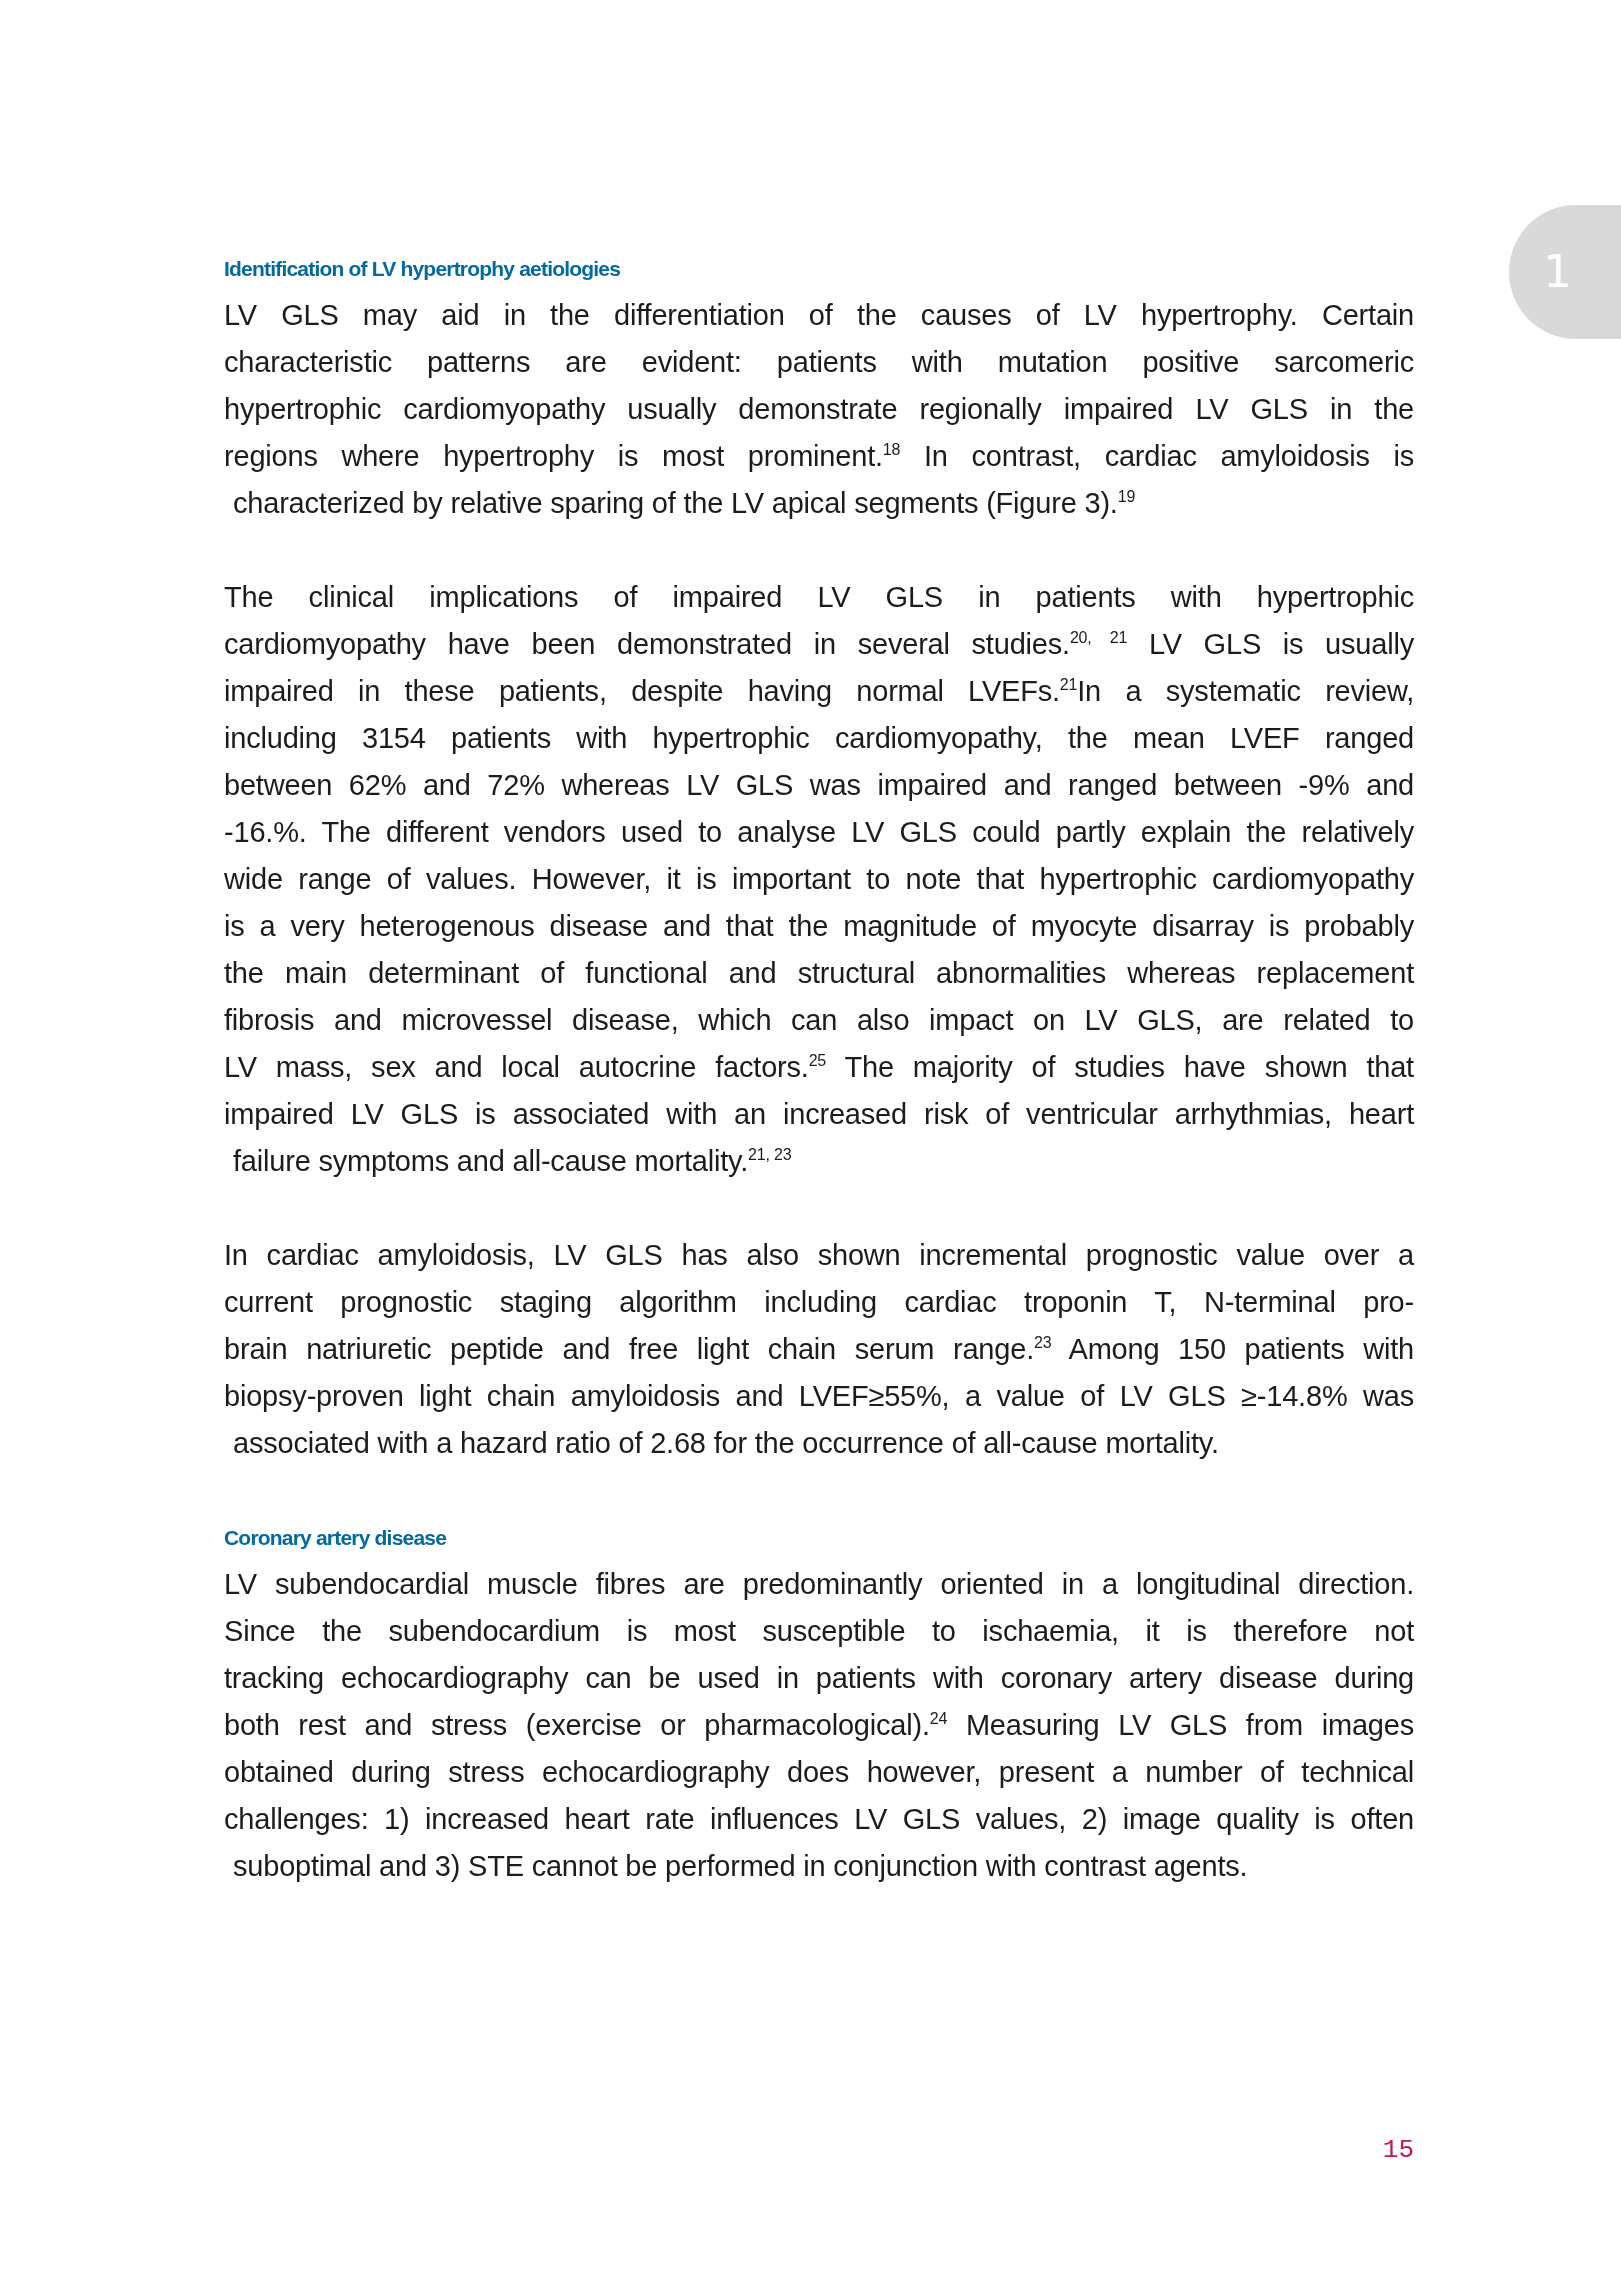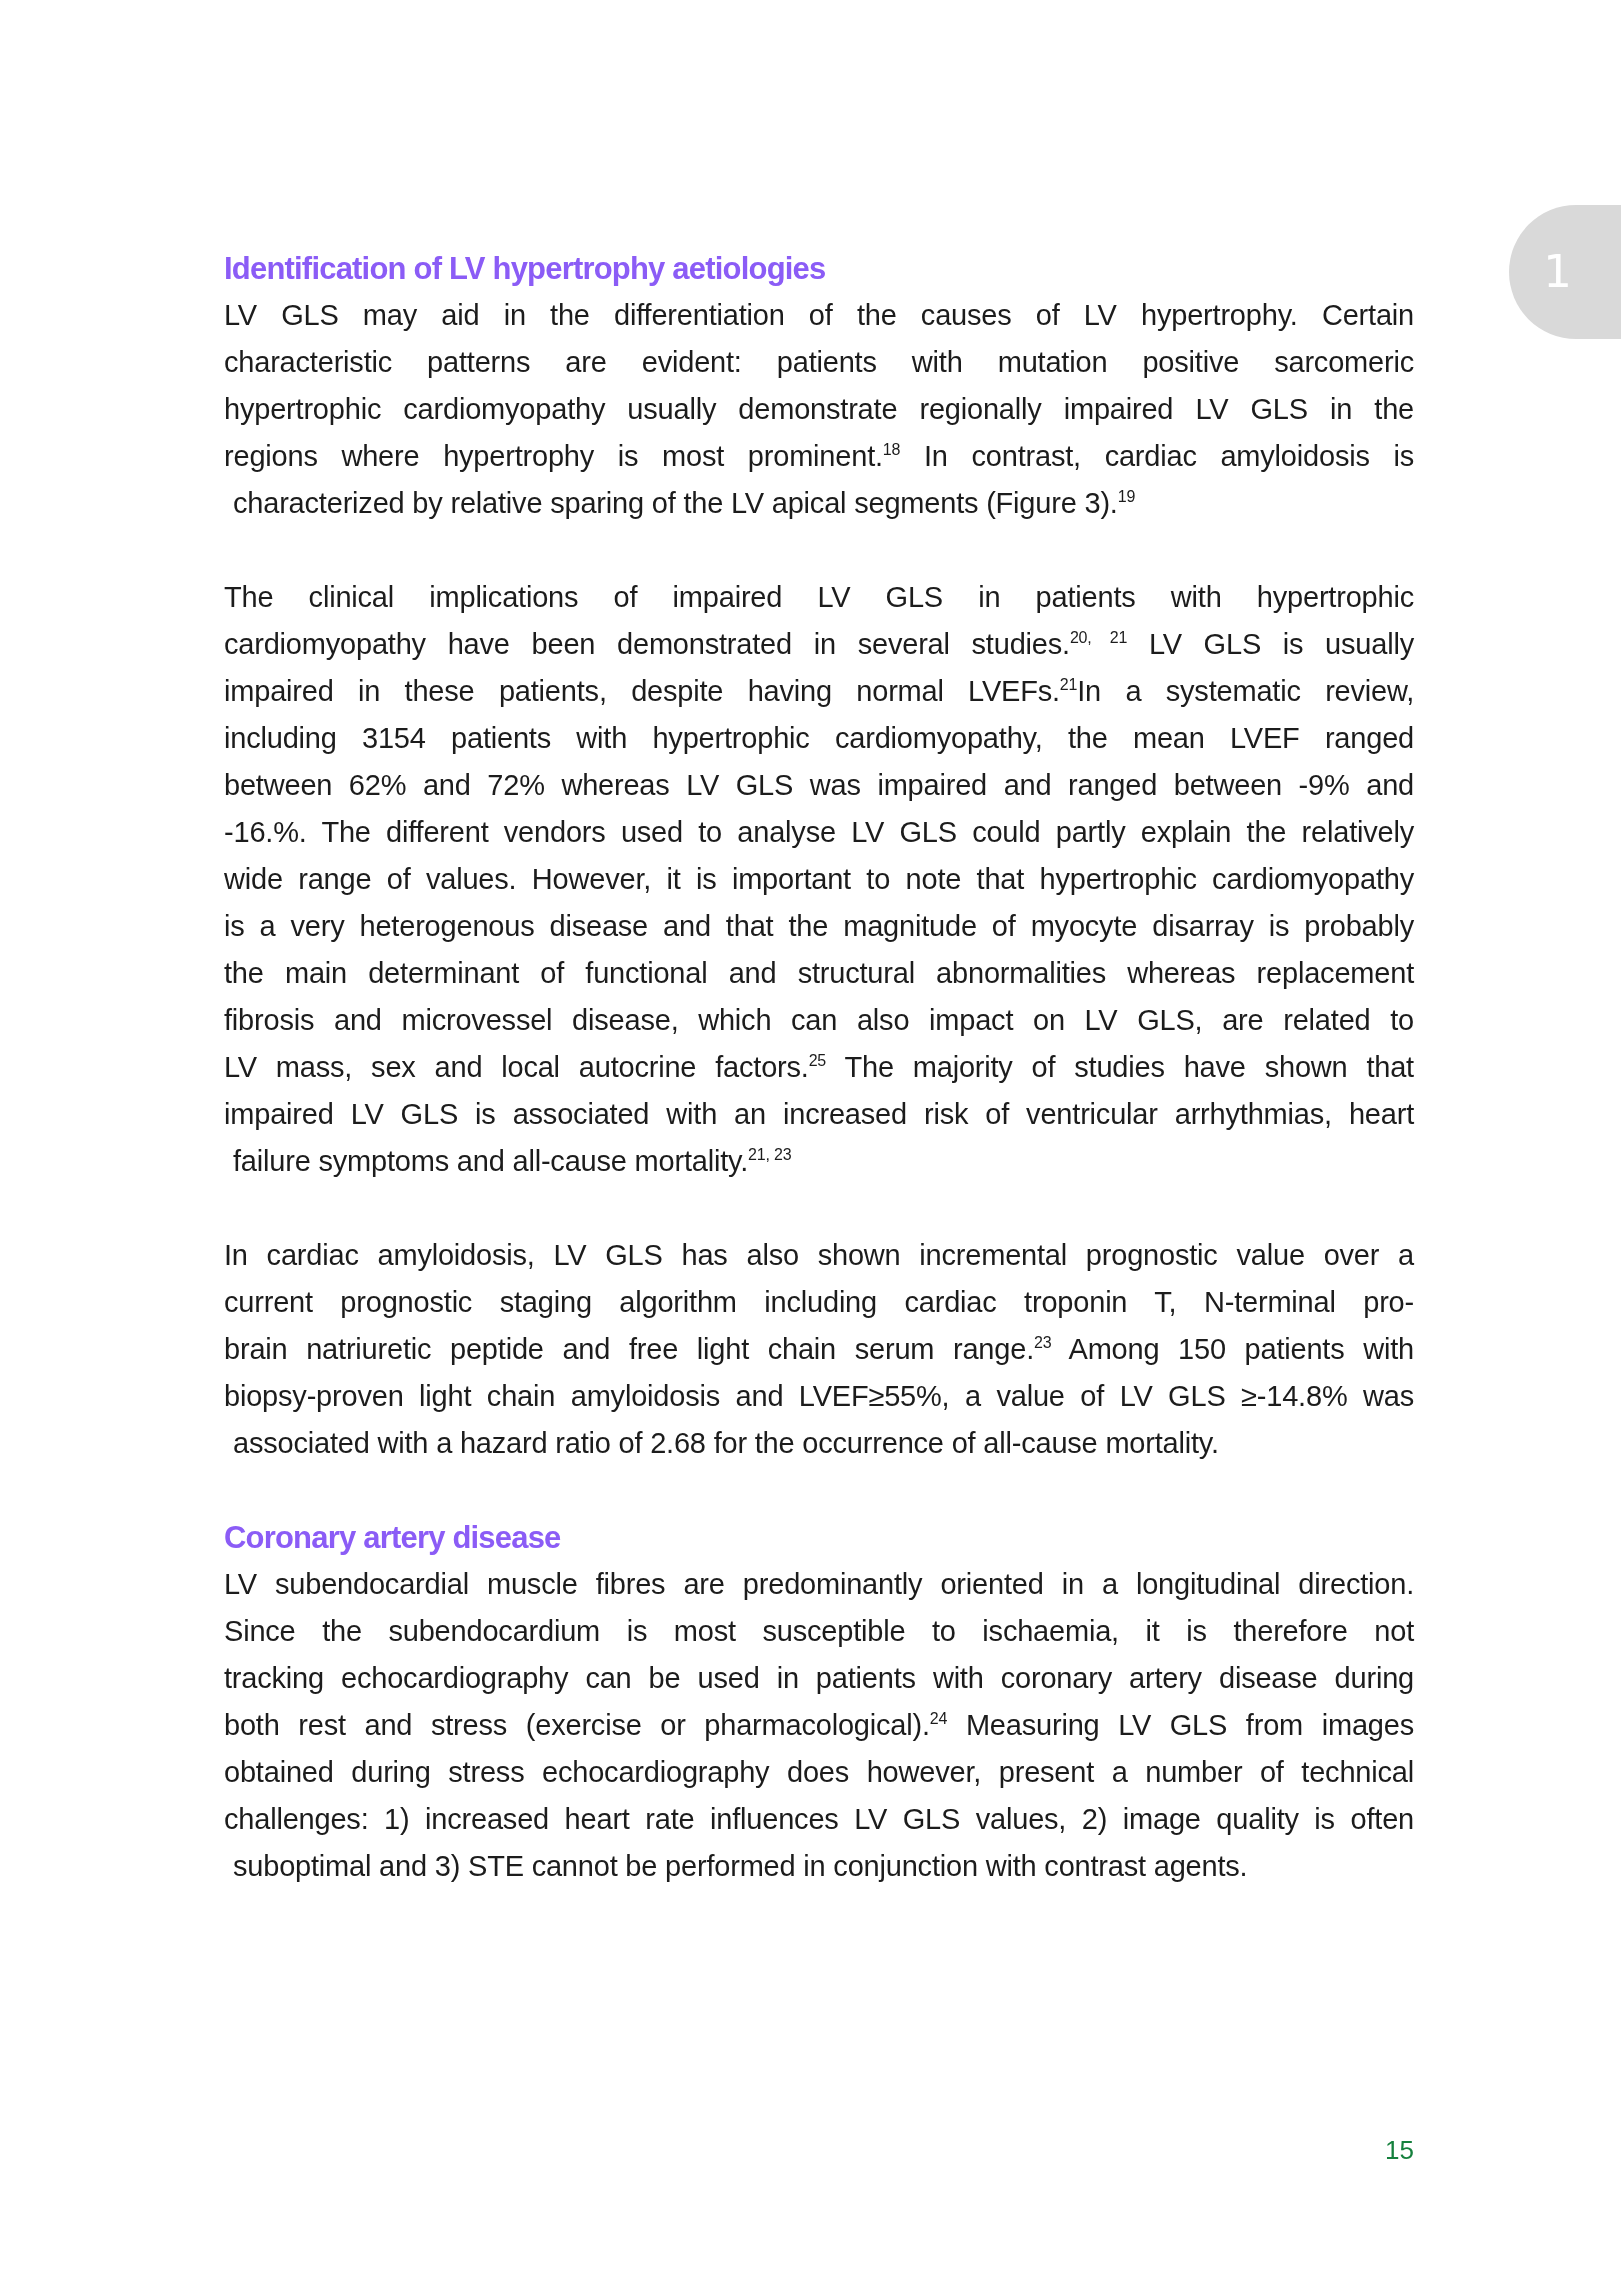--- a/index.html
+++ b/index.html
@@ -51,43 +51,43 @@
       text-align: justify;
       text-align-last: justify;
       letter-spacing: -0.2px;
     }
     .line.last {
       text-align-last: left;
       margin-left: 9px;
     }
     .line.heading {
       font-weight: bold;
-      font-size: 31px;
+      font-size: 21px;
       letter-spacing: -0.8px;
       text-align: left;
       text-align-last: left;
-      color: #8b5cf6;
+      color: #0369a1;
     }
     .line.blank {
       height: 47px;
     }
     sup {
       font-size: 16px;
       vertical-align: 0;
       position: relative;
       top: -11.4px;
       line-height: 0;
     }
     .page-number {
       position: absolute;
       right: 207px;
       top: 2135px;
-      font-family: Liberation Sans, sans-serif;
+      font-family: Liberation Mono, monospace;
       font-size: 26px;
-      color: #15803d;
+      color: #be185d;
     }
   </style>
 </head>
 <body>
 
 <div class="chapter-tab">
   <span>1</span>
 </div>
 
 <div class="content" id="content">

